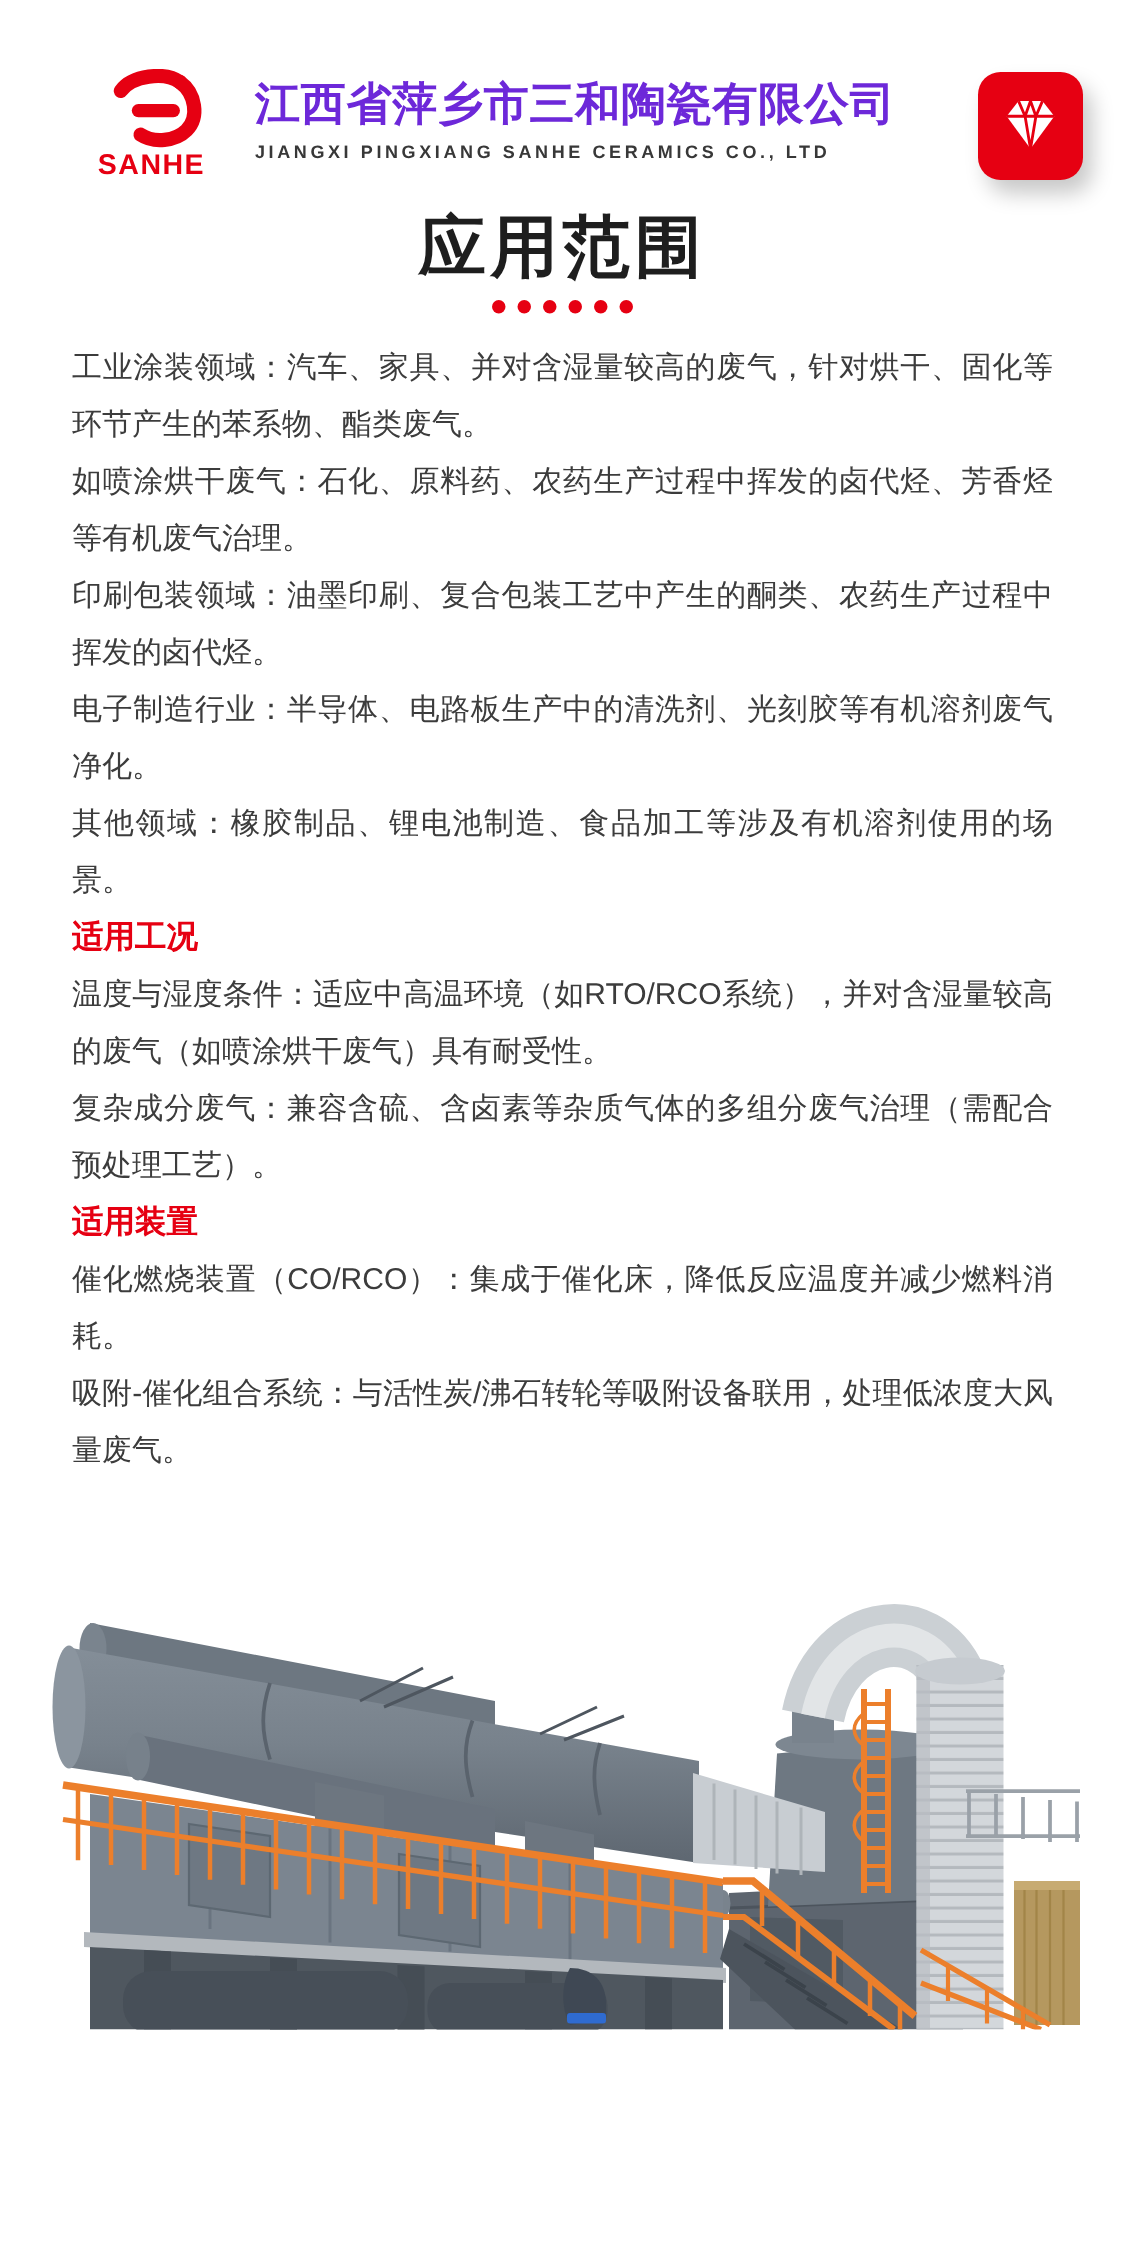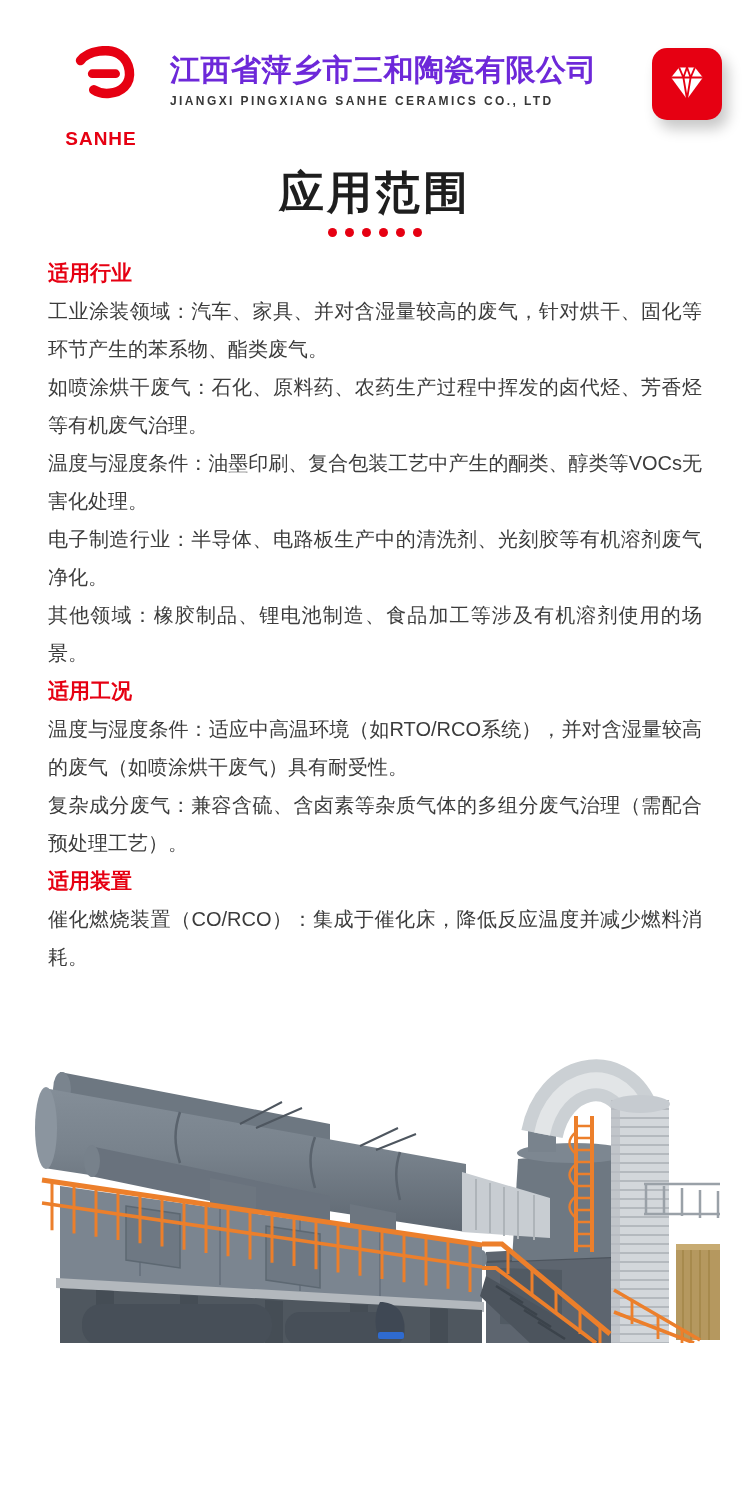--- a/index.html
+++ b/index.html
@@ -17,21 +17,21 @@
     position:relative;
     width:750px;height:1508px;
     background:#ffffff;
     overflow:hidden;
   }
   
   .hdr{
     display:flex;align-items:flex-start;
     padding:46px 28px 0 40px;
   }
-  .logo{width:122px;display:flex;flex-direction:column;align-items:center;flex:none;gap:28px;}
+  .logo{width:122px;display:flex;flex-direction:column;align-items:center;flex:none;}
   .logo-mark{width:74px;height:54px;display:block;}
   .logo-text{
     font-size:19px;font-weight:800;color:var(--accent);
     letter-spacing:1px;margin-top:1px;line-height:1;
   }
   .names{margin-left:8px;padding-top:6px;min-width:0;}
   .cn{
     font-size:30px;font-weight:800;color:#6d28d9;
     letter-spacing:.5px;white-space:nowrap;line-height:1.2;
   }
@@ -104,31 +104,31 @@
         <span class="dot"></span>
         <span class="dot"></span>
         <span class="dot"></span>
         <span class="dot"></span>
         <span class="dot"></span>
         <span class="dot"></span>
       </div>
   </div>
 
   <main class="content">
-      <h2 class="sec-heading">适用行业</h2>
       <p class="sec-para">工业涂装领域：汽车、家具、并对含湿量较高的废气，针对烘干、固化等环节产生的苯系物、酯类废气。</p>
       <p class="sec-para">如喷涂烘干废气：石化、原料药、农药生产过程中挥发的卤代烃、芳香烃等有机废气治理。</p>
-      <p class="sec-para">温度与湿度条件：油墨印刷、复合包装工艺中产生的酮类、醇类等VOCs无害化处理。</p>
+      <p class="sec-para">印刷包装领域：油墨印刷、复合包装工艺中产生的酮类、农药生产过程中挥发的卤代烃。</p>
       <p class="sec-para">电子制造行业：半导体、电路板生产中的清洗剂、光刻胶等有机溶剂废气净化。</p>
       <p class="sec-para">其他领域：橡胶制品、锂电池制造、食品加工等涉及有机溶剂使用的场景。</p>
       <h2 class="sec-heading">适用工况</h2>
       <p class="sec-para">温度与湿度条件：适应中高温环境（如RTO/RCO系统），并对含湿量较高的废气（如喷涂烘干废气）具有耐受性。</p>
       <p class="sec-para">复杂成分废气：兼容含硫、含卤素等杂质气体的多组分废气治理（需配合预处理工艺）。</p>
       <h2 class="sec-heading">适用装置</h2>
       <p class="sec-para">催化燃烧装置（CO/RCO）：集成于催化床，降低反应温度并减少燃料消耗。</p>
+      <p class="sec-para">吸附-催化组合系统：与活性炭/沸石转轮等吸附设备联用，处理低浓度大风量废气。</p>
     </main>
 
   <figure class="photo" style="margin:62px 30px 0 30px;">
     <svg viewBox="0 0 690 305" preserveAspectRatio="none" aria-hidden="true">
       <defs>
         <linearGradient id="duct" x1="0" y1="0" x2="0" y2="1">
           <stop offset="0" stop-color="#848e98"></stop>
           <stop offset="0.45" stop-color="#78828c"></stop>
           <stop offset="1" stop-color="#5e6771"></stop>
         </linearGradient>

